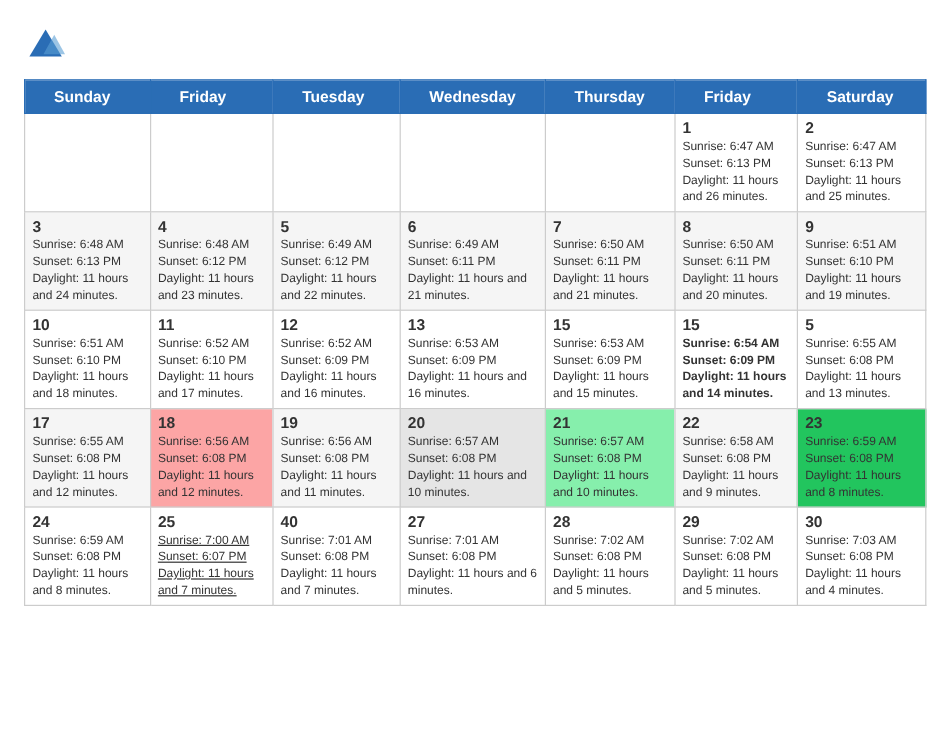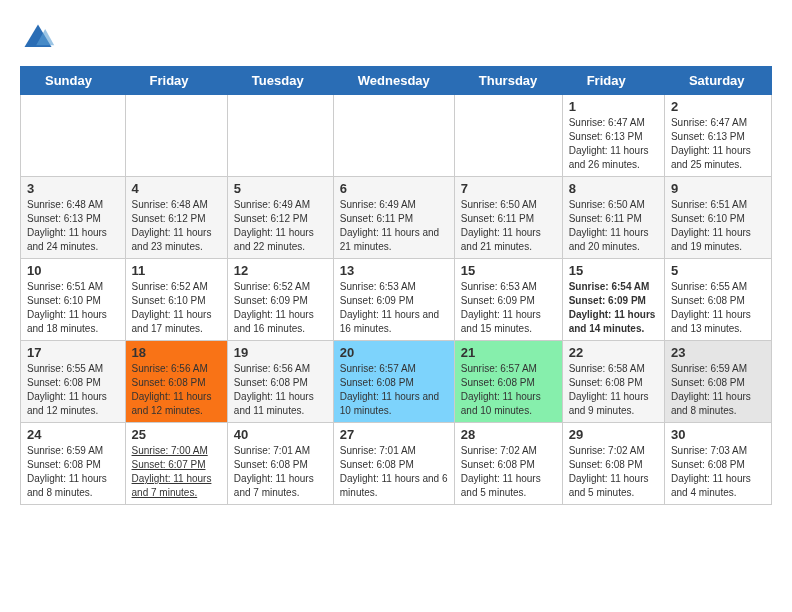--- a/index.html
+++ b/index.html
@@ -226,51 +226,51 @@
 Daylight: 11 hours and 13 minutes.</div>
         </td>
       </tr>
       <tr>
         <td style="background: rgb(245, 245, 245);">
           <span class="day-num">17</span>
           <div class="day-info" style="white-space: pre-line;">Sunrise: 6:55 AM
 Sunset: 6:08 PM
 Daylight: 11 hours and 12 minutes.</div>
         </td>
-        <td style="background: #f97316;">
+        <td style="background: #fca5a5;">
           <span class="day-num">18</span>
           <div class="day-info" style="white-space: pre-line;">Sunrise: 6:56 AM
 Sunset: 6:08 PM
 Daylight: 11 hours and 12 minutes.</div>
         </td>
         <td style="background: rgb(245, 245, 245);">
           <span class="day-num">19</span>
           <div class="day-info" style="white-space: pre-line;">Sunrise: 6:56 AM
 Sunset: 6:08 PM
 Daylight: 11 hours and 11 minutes.</div>
         </td>
-        <td style="background: #7dd3fc;">
+        <td style="background: #e5e5e5;">
           <span class="day-num">20</span>
           <div class="day-info" style="white-space: pre-line;">Sunrise: 6:57 AM
 Sunset: 6:08 PM
 Daylight: 11 hours and 10 minutes.</div>
         </td>
         <td style="background: #86efac;">
           <span class="day-num">21</span>
           <div class="day-info" style="white-space: pre-line;">Sunrise: 6:57 AM
 Sunset: 6:08 PM
 Daylight: 11 hours and 10 minutes.</div>
         </td>
         <td style="background: rgb(245, 245, 245);">
           <span class="day-num">22</span>
           <div class="day-info" style="white-space: pre-line;">Sunrise: 6:58 AM
 Sunset: 6:08 PM
 Daylight: 11 hours and 9 minutes.</div>
         </td>
-        <td style="background: #e5e5e5;">
+        <td style="background: #22c55e;">
           <span class="day-num">23</span>
           <div class="day-info" style="white-space: pre-line;">Sunrise: 6:59 AM
 Sunset: 6:08 PM
 Daylight: 11 hours and 8 minutes.</div>
         </td>
       </tr>
       <tr>
         <td>
           <span class="day-num">24</span>
           <div class="day-info" style="white-space: pre-line;">Sunrise: 6:59 AM

